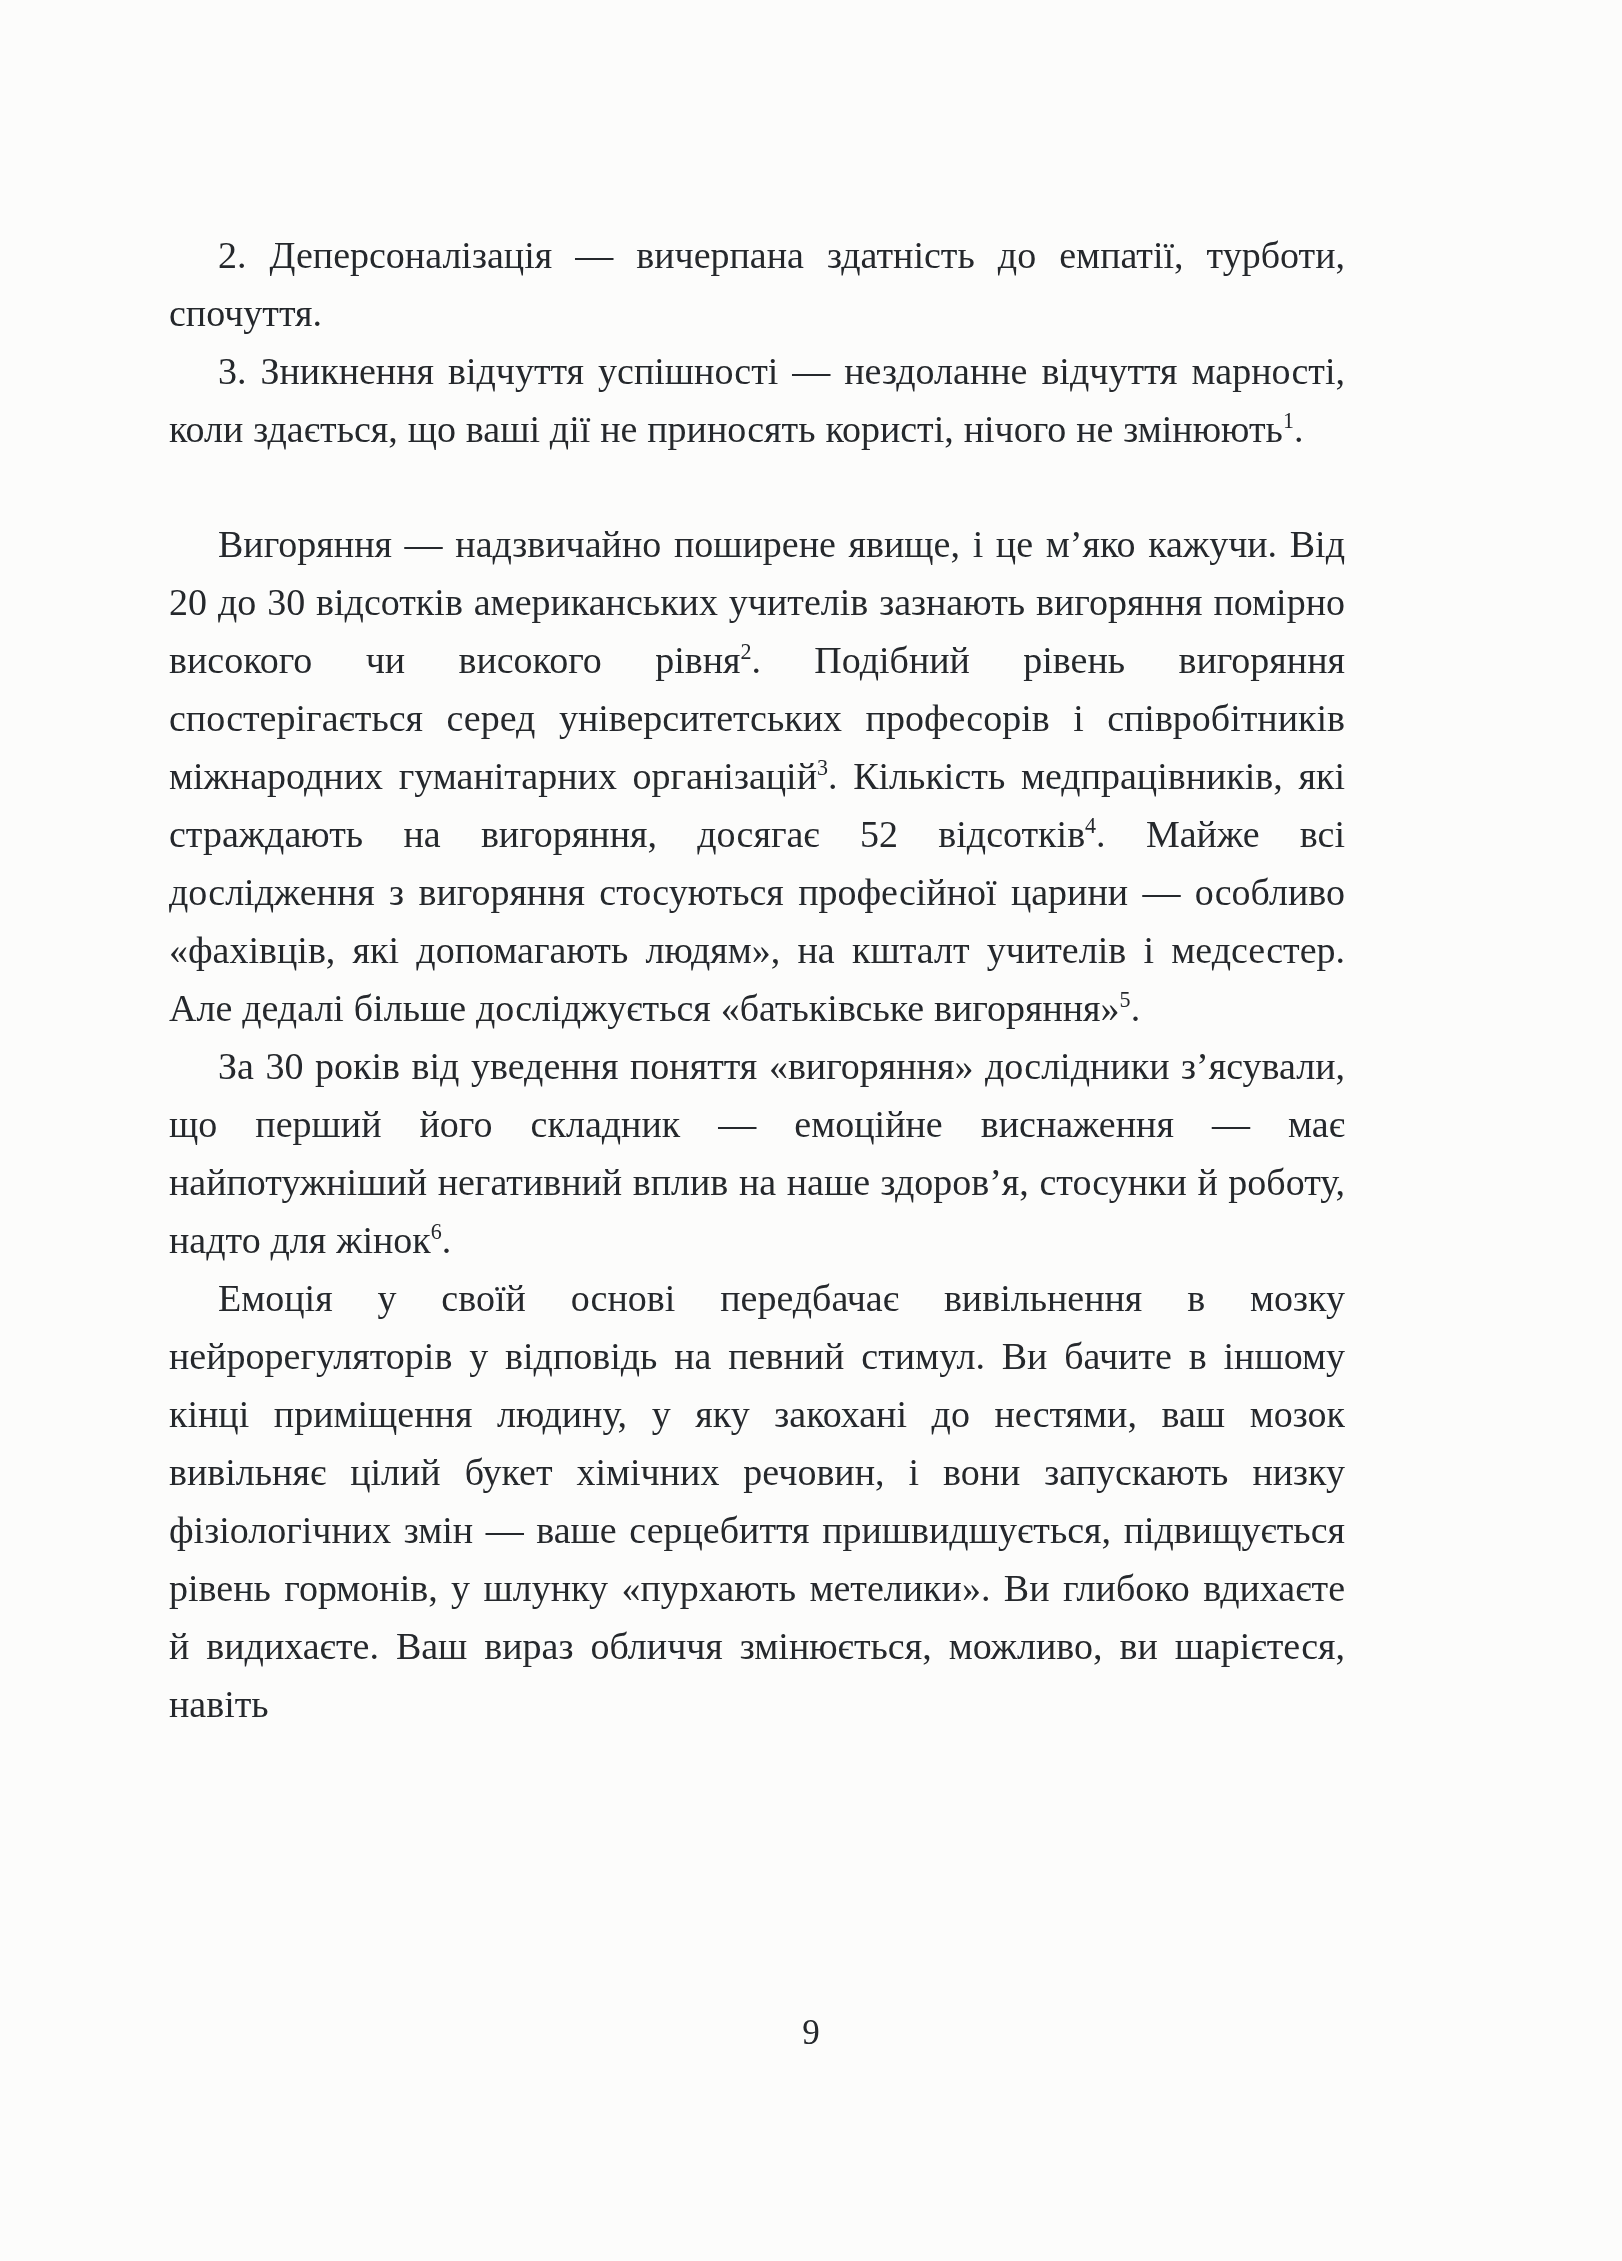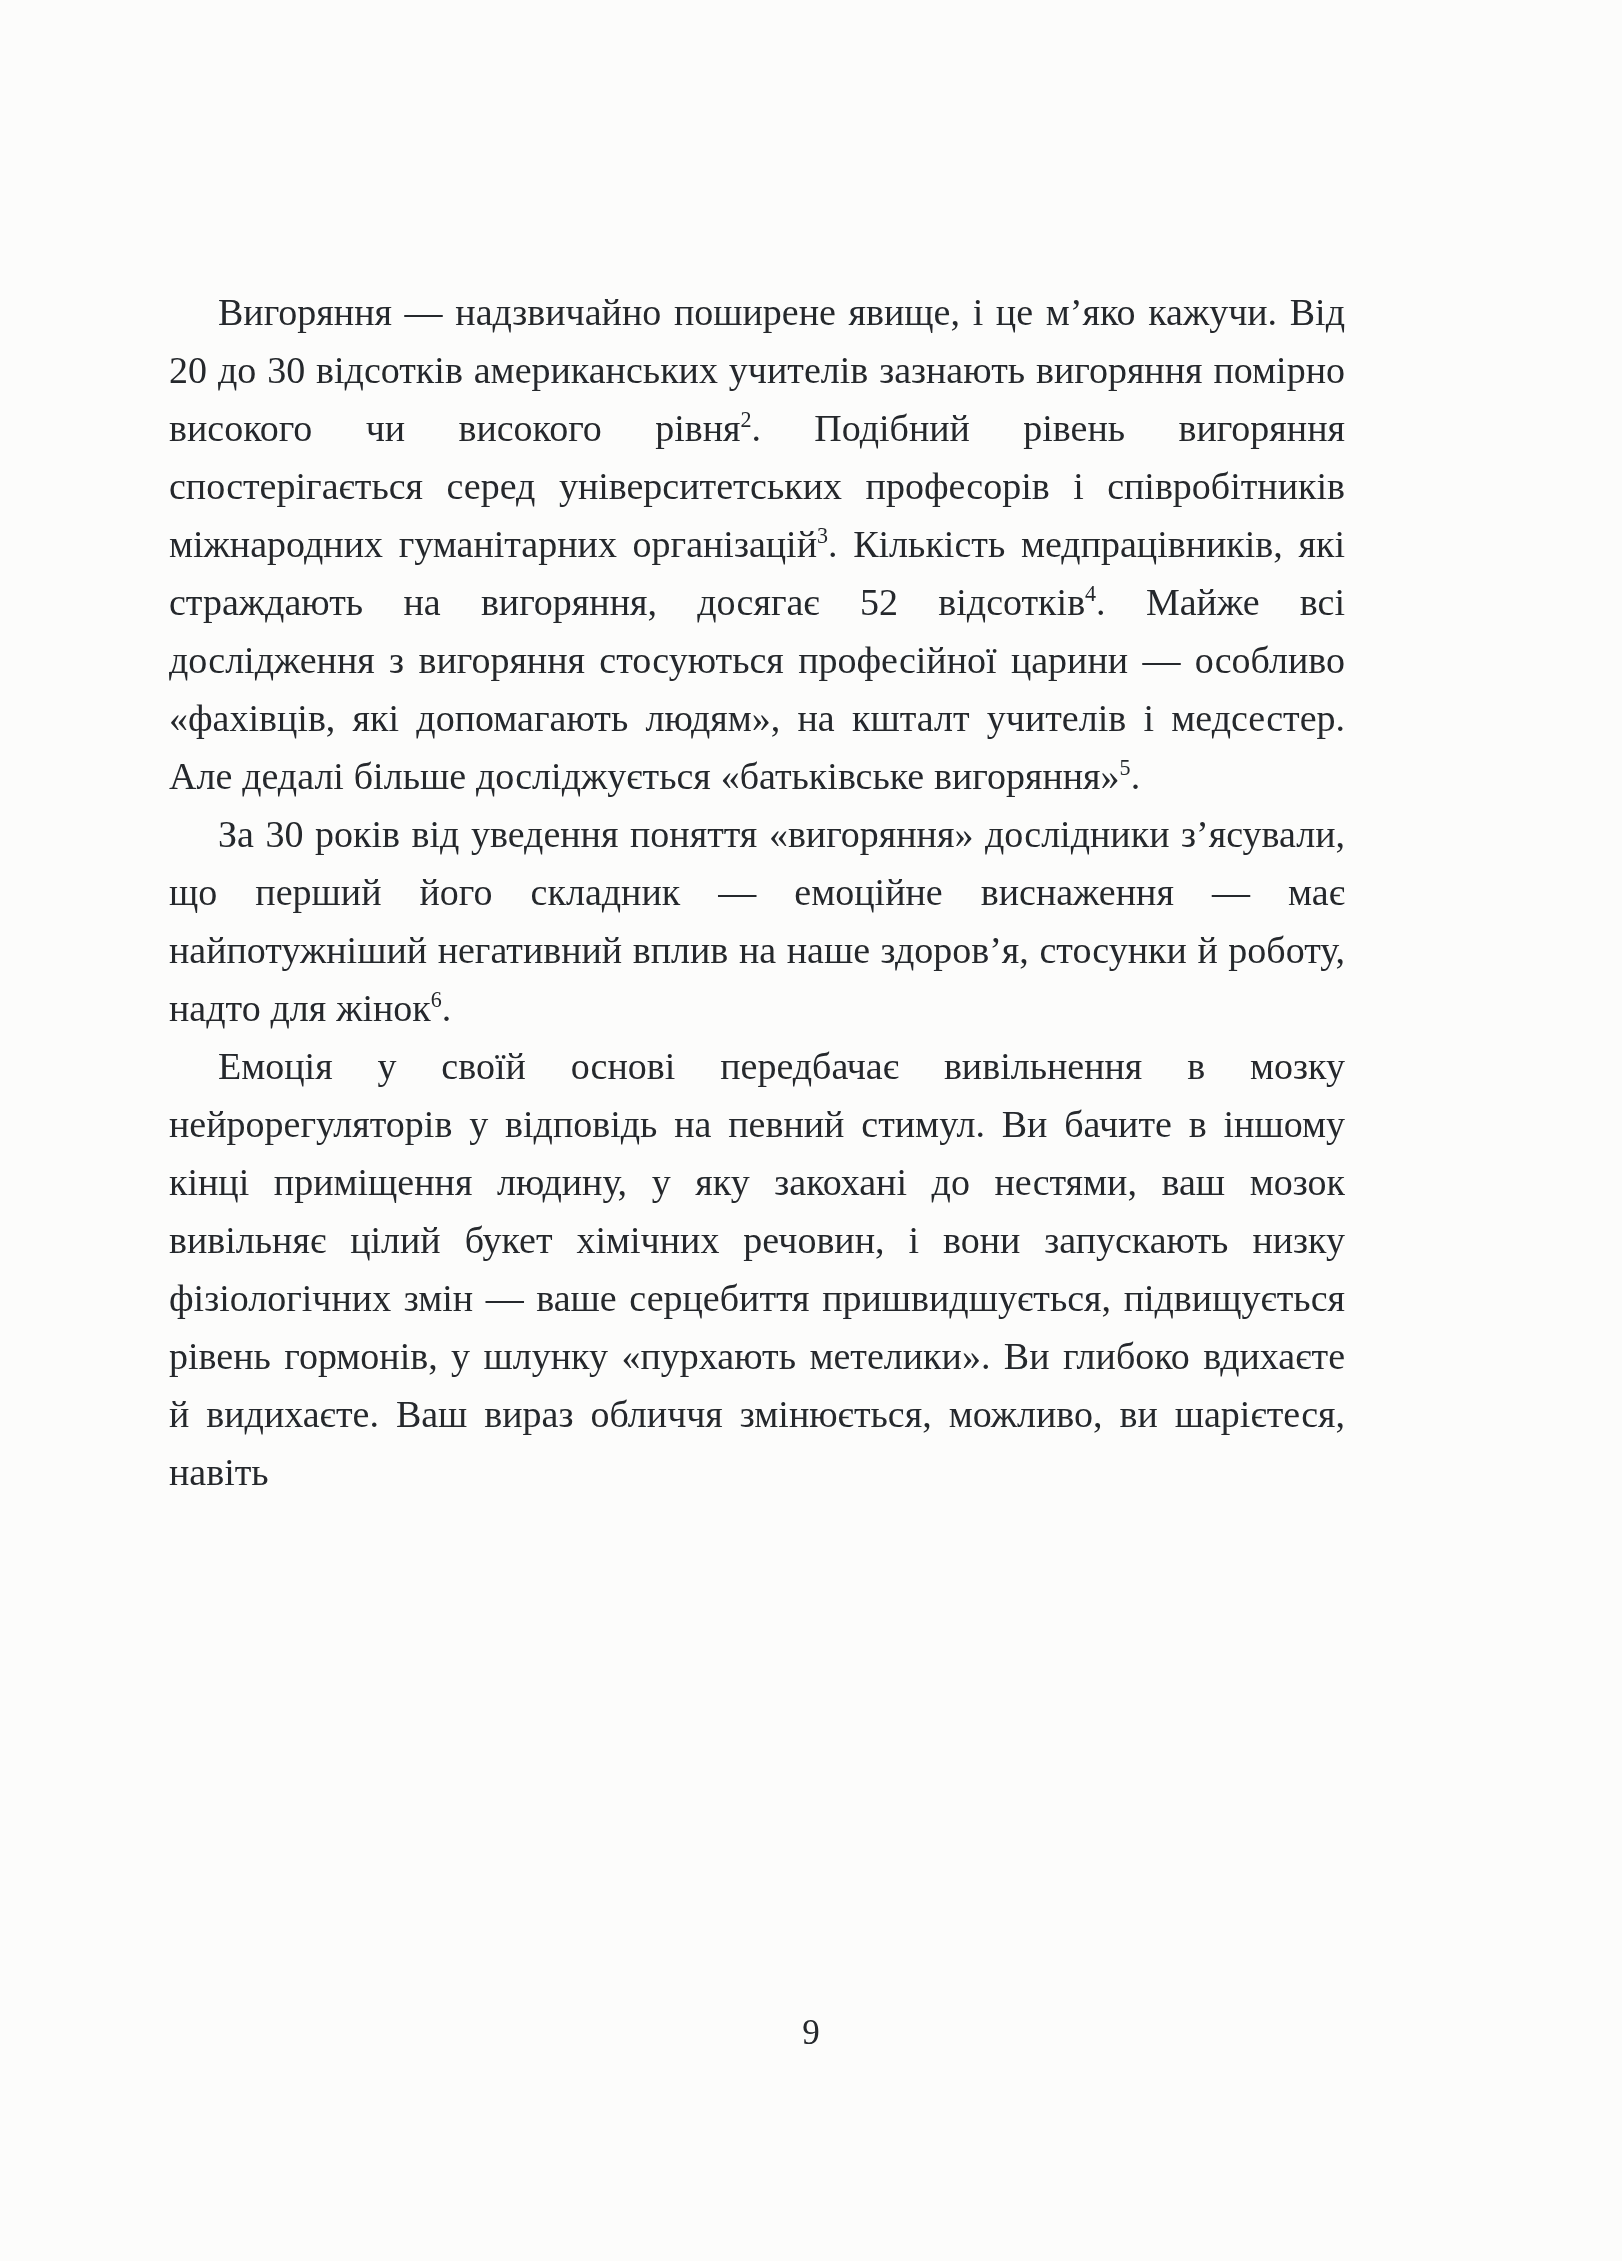--- a/index.html
+++ b/index.html
@@ -55,21 +55,23 @@
     color: #25282c;
   }
 </style>
 </head>
 <body>
 
 <div class="page">
 
   <div class="text-column">
 
+    <p class="para">2. Деперсоналізація — вичерпана здатність до емпатії, турботи, спочуття.</p>
 
+    <p class="para"><span>3. Зникнення відчуття успішності — нездоланне відчуття марності, коли здається, що ваші дії не приносять користі, нічого не змінюють</span><sup>1</sup><span>.</span></p>
 
     <div class="para-gap"></div>
 
     <p class="para"><span>Вигоряння — надзвичайно поширене явище, і це м’яко кажучи. Від 20 до 30 відсотків американських учителів зазнають вигоряння помірно високого чи високого рівня</span><sup>2</sup><span>. Подібний рівень вигоряння спостерігається серед університетських професорів і співробітників міжнародних гуманітарних організацій</span><sup>3</sup><span>. Кількість медпрацівників, які страждають на вигоряння, досягає 52 відсотків</span><sup>4</sup><span>. Майже всі дослідження з вигоряння стосуються професійної царини — особливо «фахівців, які допомагають людям», на кшталт учителів і медсестер. Але дедалі більше досліджується «батьківське вигоряння»</span><sup>5</sup><span>.</span></p>
 
     <p class="para"><span>За 30 років від уведення поняття «вигоряння» дослідники з’ясували, що перший його складник — емоційне виснаження — має найпотужніший негативний вплив на наше здоров’я, стосунки й роботу, надто для жінок</span><sup>6</sup><span>.</span></p>
 
 
     <p class="para">Емоція у своїй основі передбачає вивільнення в мозку нейрорегуляторів у відповідь на певний стимул. Ви бачите в іншому кінці приміщення людину, у яку закохані до нестями, ваш мозок вивільняє цілий букет хімічних речовин, і вони запускають низку фізіологічних змін — ваше серцебиття пришвидшується, підвищується рівень гормонів, у шлунку «пурхають метелики». Ви глибоко вдихаєте й видихаєте. Ваш вираз обличчя змінюється, можливо, ви шарієтеся, навіть</p>
 

